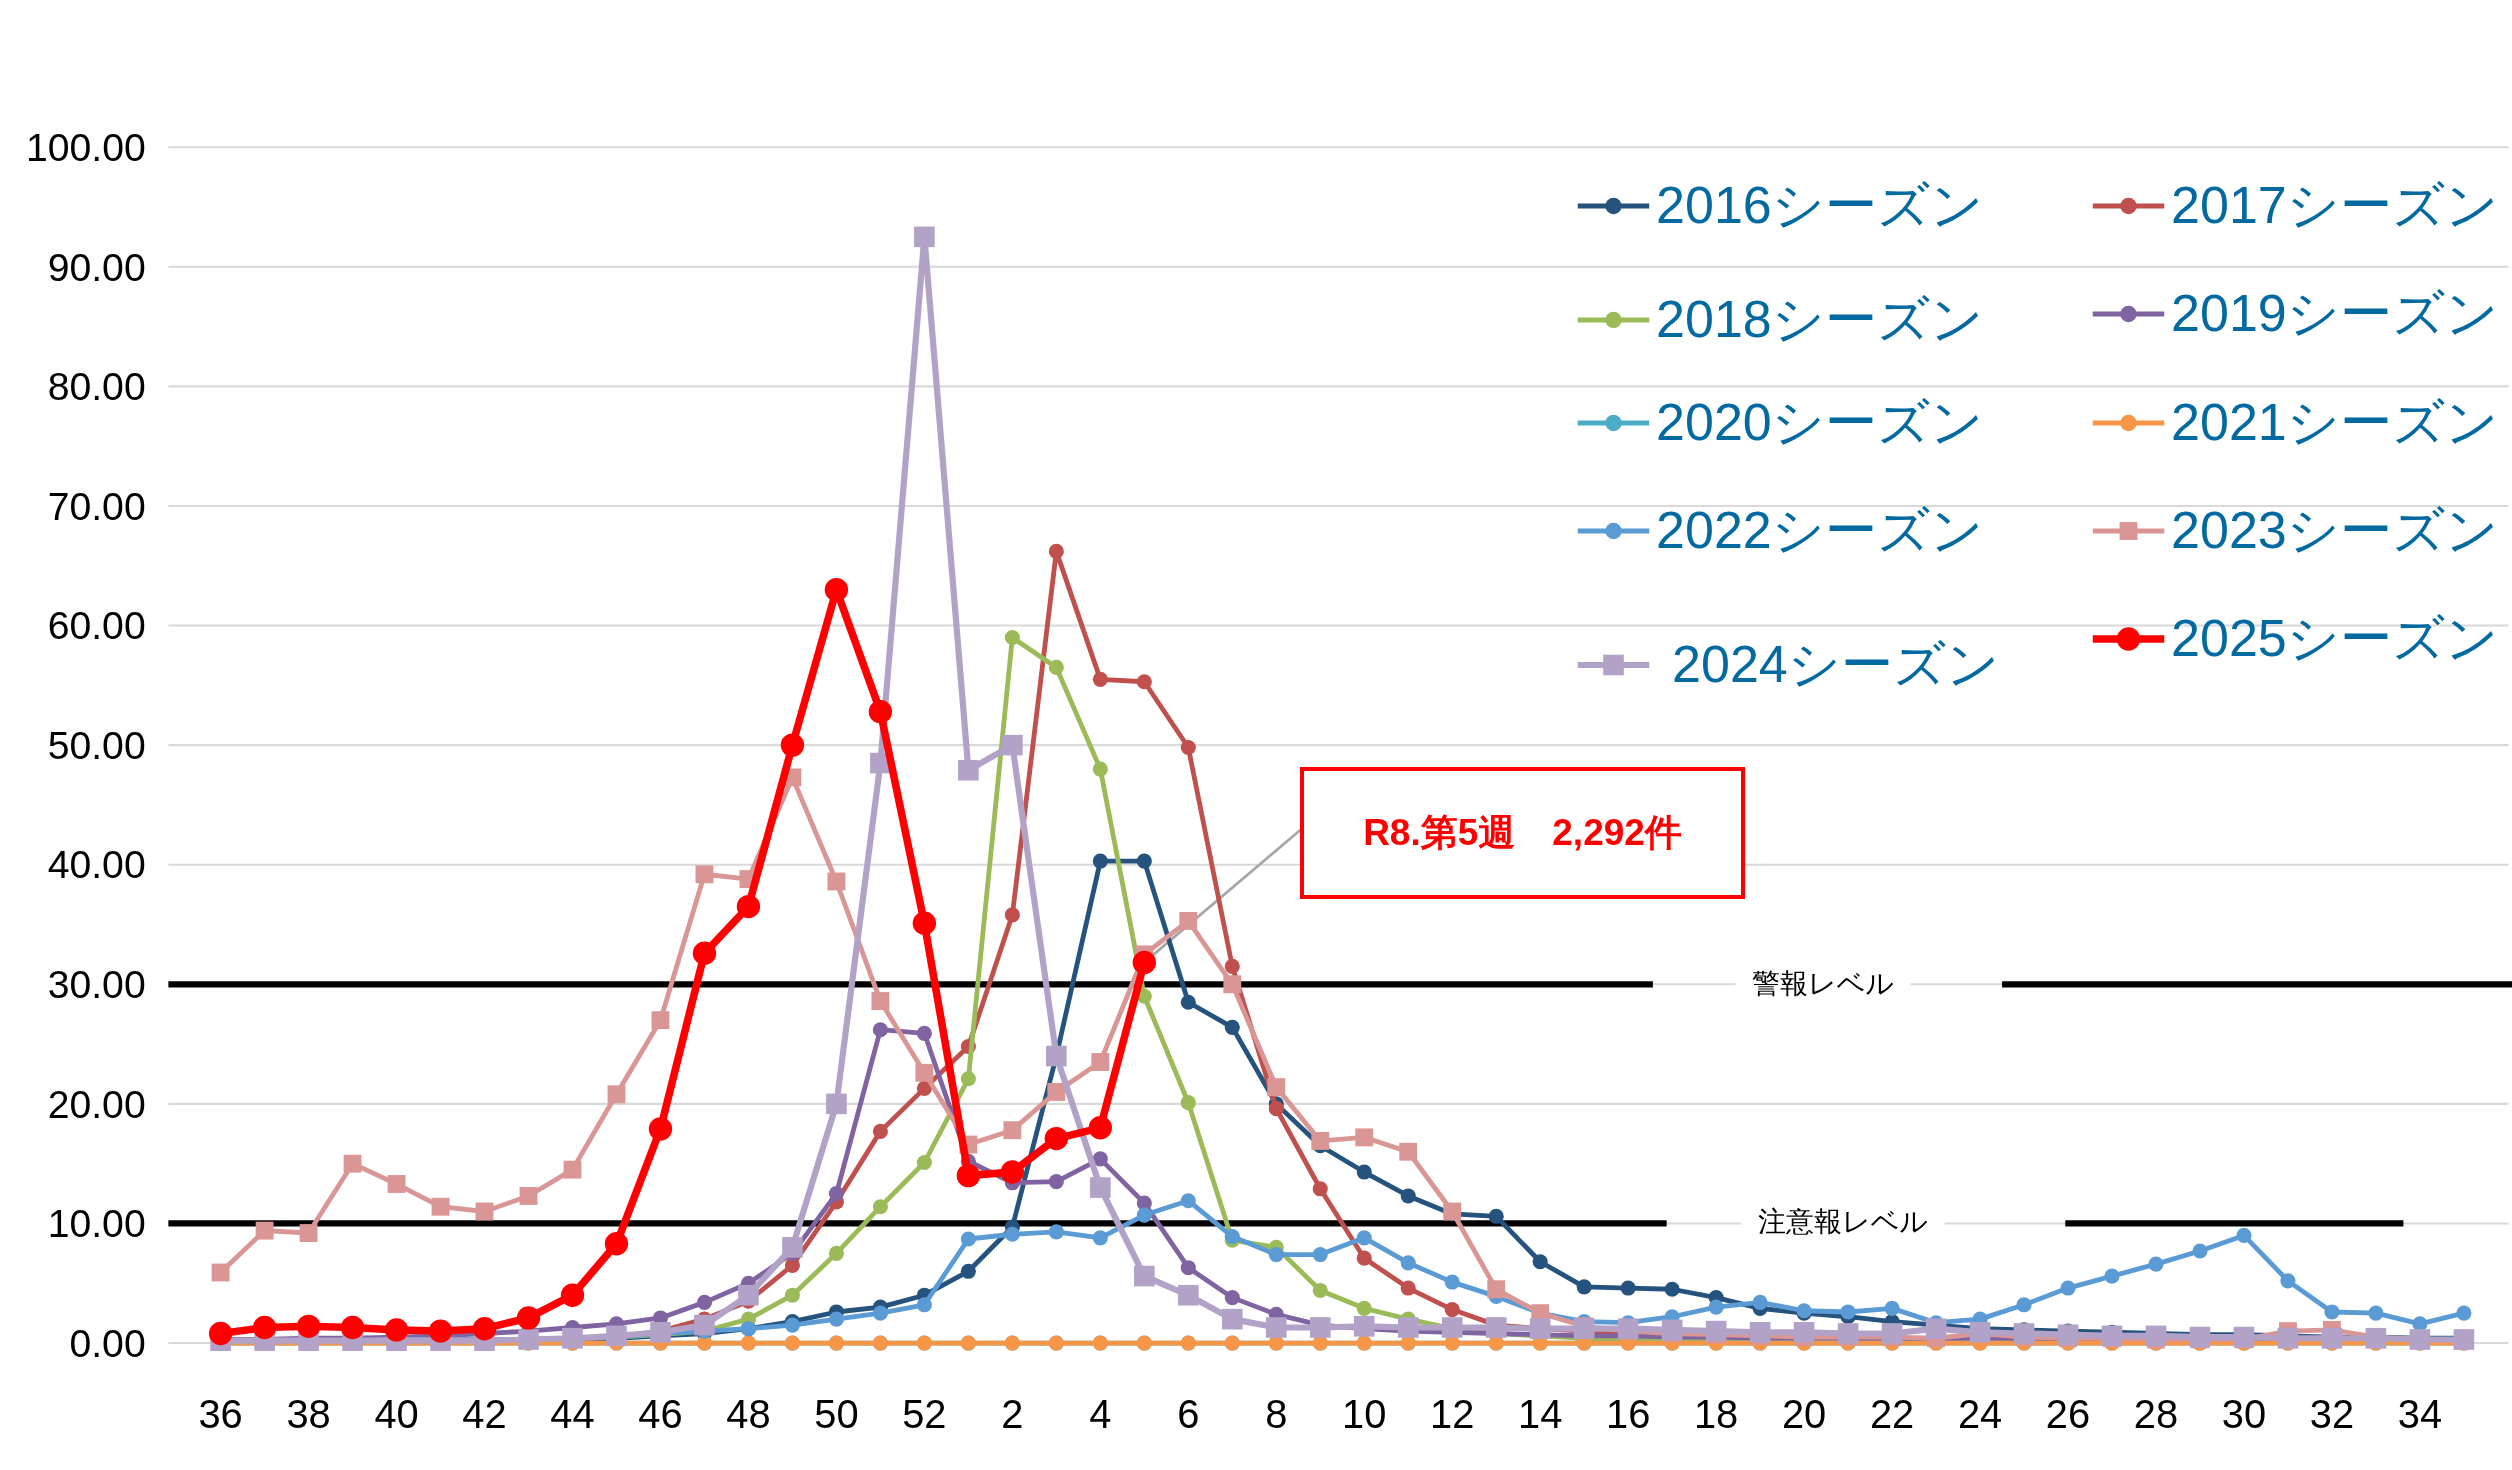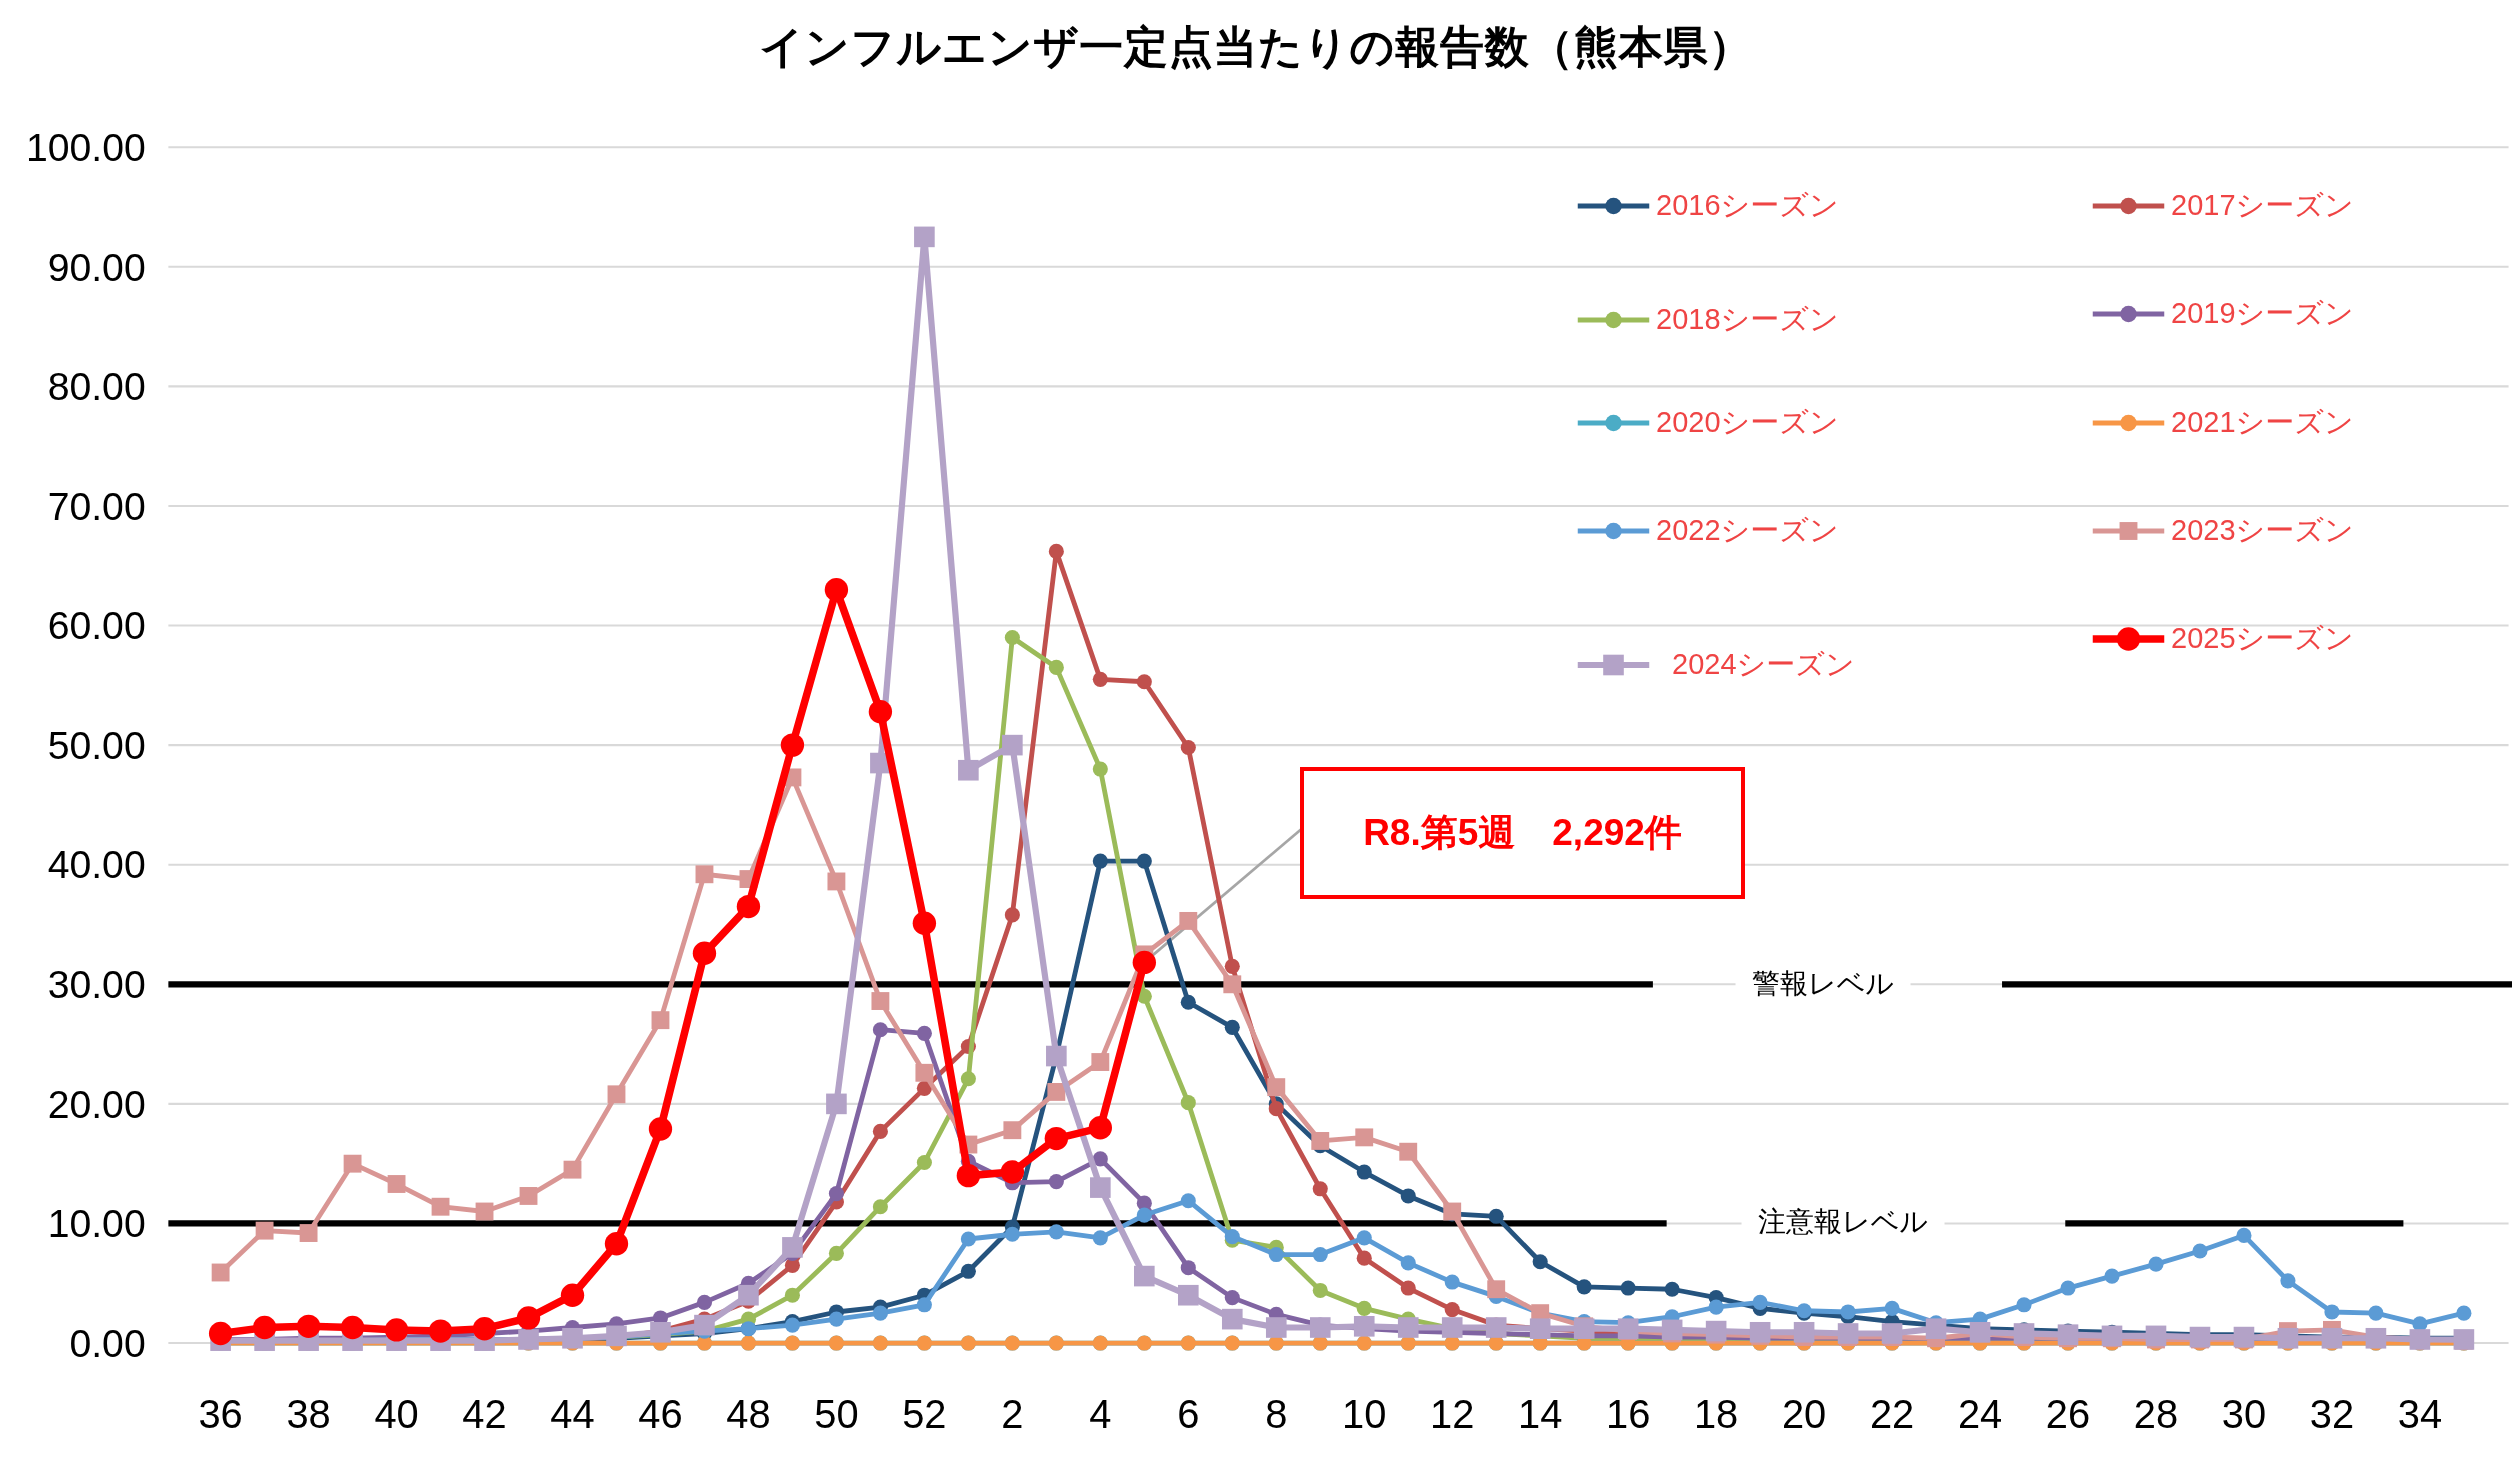--- a/index.html
+++ b/index.html
@@ -9,27 +9,26 @@
          font-size:44px;font-weight:700;color:#000;letter-spacing:0.7px;}
   #plot{position:absolute;left:0;top:0;}
   .annot{position:absolute;left:1300px;top:767px;width:445px;height:132px;
          background:#fff;border:4.1px solid #FF0000;box-sizing:border-box;
          display:flex;flex-direction:row;justify-content:center;align-items:center;}
   .annot span{color:#FF0000;font-weight:700;font-size:37px;line-height:1.3;white-space:pre;}
   .ref-label{position:absolute;transform:translate(-50%,-50%);background:#ffffff;
          padding:1.4px 16.5px;font-size:28px;color:#000;white-space:nowrap;}
   .legend-item{position:absolute;display:flex;align-items:center;height:66px;
          transform:translateY(-50%);}
-  .legend-item span{font-size:29px;color:#ef4444;margin-left:4.1px;white-space:nowrap;}
+  .legend-item span{font-size:52px;color:#0369a1;margin-left:4.1px;white-space:nowrap;}
 </style>
 </head>
 <body>
 
 <div class="stage">
-  <div class="chart-title">インフルエンザ一定点当たりの報告数（熊本県）</div>
 
   <svg id="plot" width="2512" height="1471" viewBox="0 0 3655 2140">
       <line x1="245" y1="1954" x2="3650" y2="1954" stroke="#D9D9D9" stroke-width="3"></line>
       <text x="212" y="1974" text-anchor="end" font-size="57" fill="#000">0.00</text>
       <line x1="245" y1="1780" x2="3650" y2="1780" stroke="#D9D9D9" stroke-width="3"></line>
       <text x="212" y="1800" text-anchor="end" font-size="57" fill="#000">10.00</text>
       <line x1="245" y1="1606" x2="3650" y2="1606" stroke="#D9D9D9" stroke-width="3"></line>
       <text x="212" y="1626" text-anchor="end" font-size="57" fill="#000">20.00</text>
       <line x1="245" y1="1432" x2="3650" y2="1432" stroke="#D9D9D9" stroke-width="3"></line>
       <text x="212" y="1452" text-anchor="end" font-size="57" fill="#000">30.00</text>

